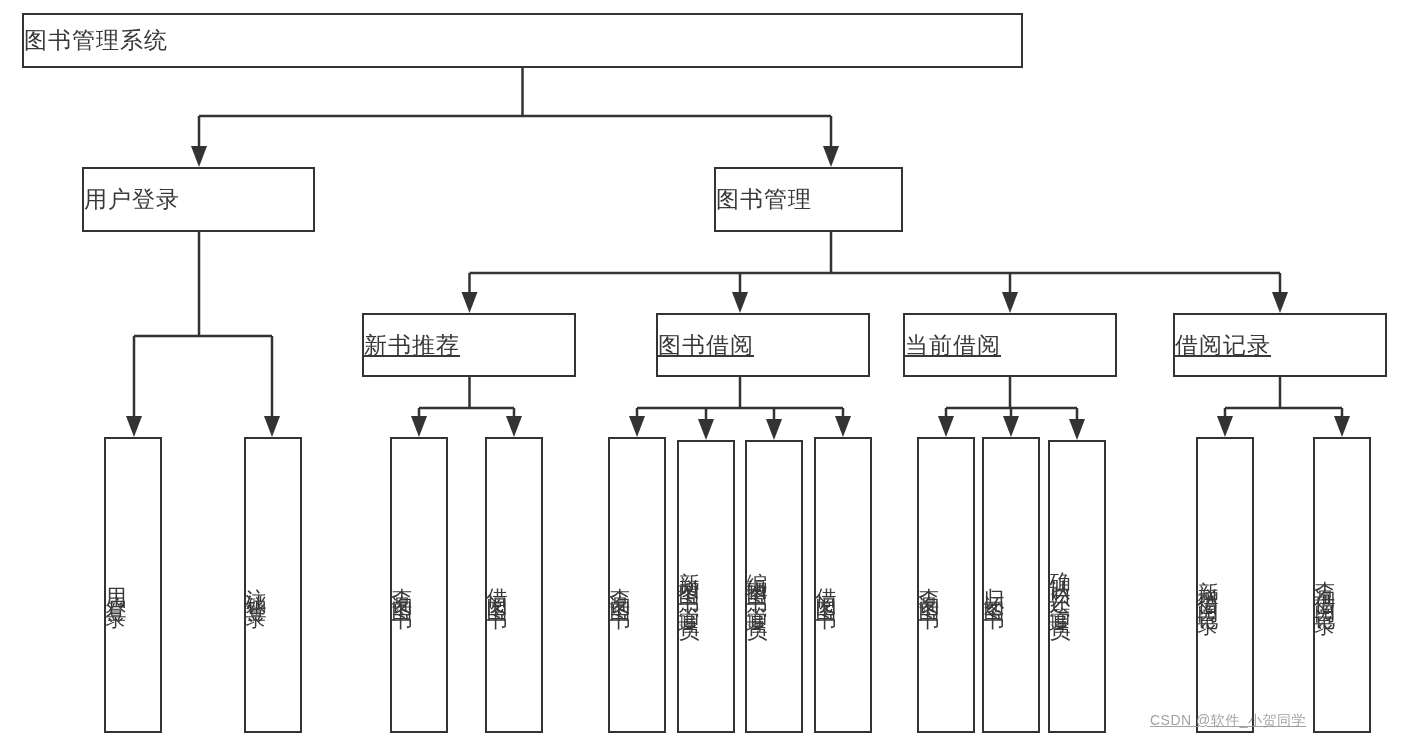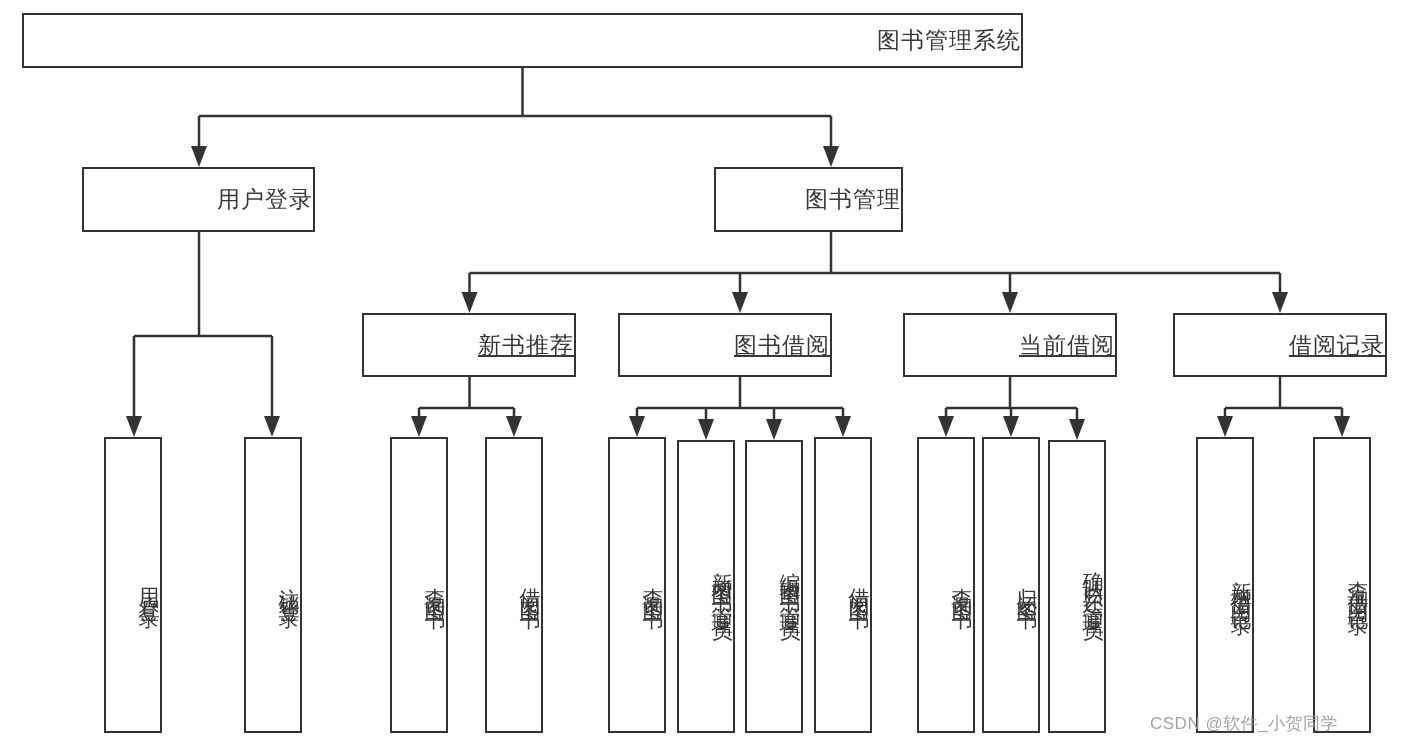--- a/index.html
+++ b/index.html
@@ -11,21 +11,21 @@
     overflow:hidden;
   }
   #wires { position:absolute; left:0; top:0; width:1405px; height:747px; }
   .box {
     position:absolute;
     box-sizing:border-box;
     border:2.5px solid #333333;
     background:#ffffff;
     display:flex;
     align-items:center;
-    justify-content:flex-end;
+    justify-content:flex-start;
     color:#383838;
   }
   .h-label {
     font-size:23px;
     letter-spacing:1px;
     white-space:nowrap;
     color:#383838;
   }
   .v-label {
     writing-mode:vertical-rl;
@@ -38,25 +38,26 @@
   }
   .root  { left:22px;  top:13px;  width:1001px; height:55px; }
   .lv2a  { left:82px;  top:167px; width:233px;  height:65px; }
   .lv2b  { left:714px; top:167px; width:189px;  height:65px; }
   .lv3   { top:313px; width:214px; height:64px;text-decoration:underline; }
   .leaf  { top:437px; width:58px; height:296px; }
   .leaf.tall { top:440px; height:293px; }
   #watermark {
     position:absolute;
     left:1150px; top:712px;
-    font-size:17px;
+    font-size:14px;
     letter-spacing:0.5px;
     color:rgba(152,152,152,0.9);
     white-space:nowrap;
     z-index:5;
+    text-decoration:underline;
   }
 </style>
 </head>
 <body>
 
 <div id="stage">
 
   <svg id="wires" viewBox="0 0 1405 747" xmlns="http://www.w3.org/2000/svg">
     <g stroke="#333333" stroke-width="2.5" fill="none">
       <path d="M522.5 68 V116 M199 116 H831 M199 116 V150 M831 116 V150"></path>
@@ -97,21 +98,21 @@
   <div class="box lv2a">
     <span class="h-label">用户登录</span>
   </div>
   <div class="box lv2b">
     <span class="h-label">图书管理</span>
   </div>
 
   <div class="box lv3" style="left:362px;">
     <span class="h-label">新书推荐</span>
   </div>
-  <div class="box lv3" style="left:618px;padding-left:12px;">
+  <div class="box lv3" style="left:656px;">
     <span class="h-label">图书借阅</span>
   </div>
   <div class="box lv3" style="left:1173px;">
     <span class="h-label">借阅记录</span>
   </div>
   <div class="box lv3" style="left:903px;">
     <span class="h-label">当前借阅</span>
   </div>
 
   <div class="box leaf" style="left:104px;">

